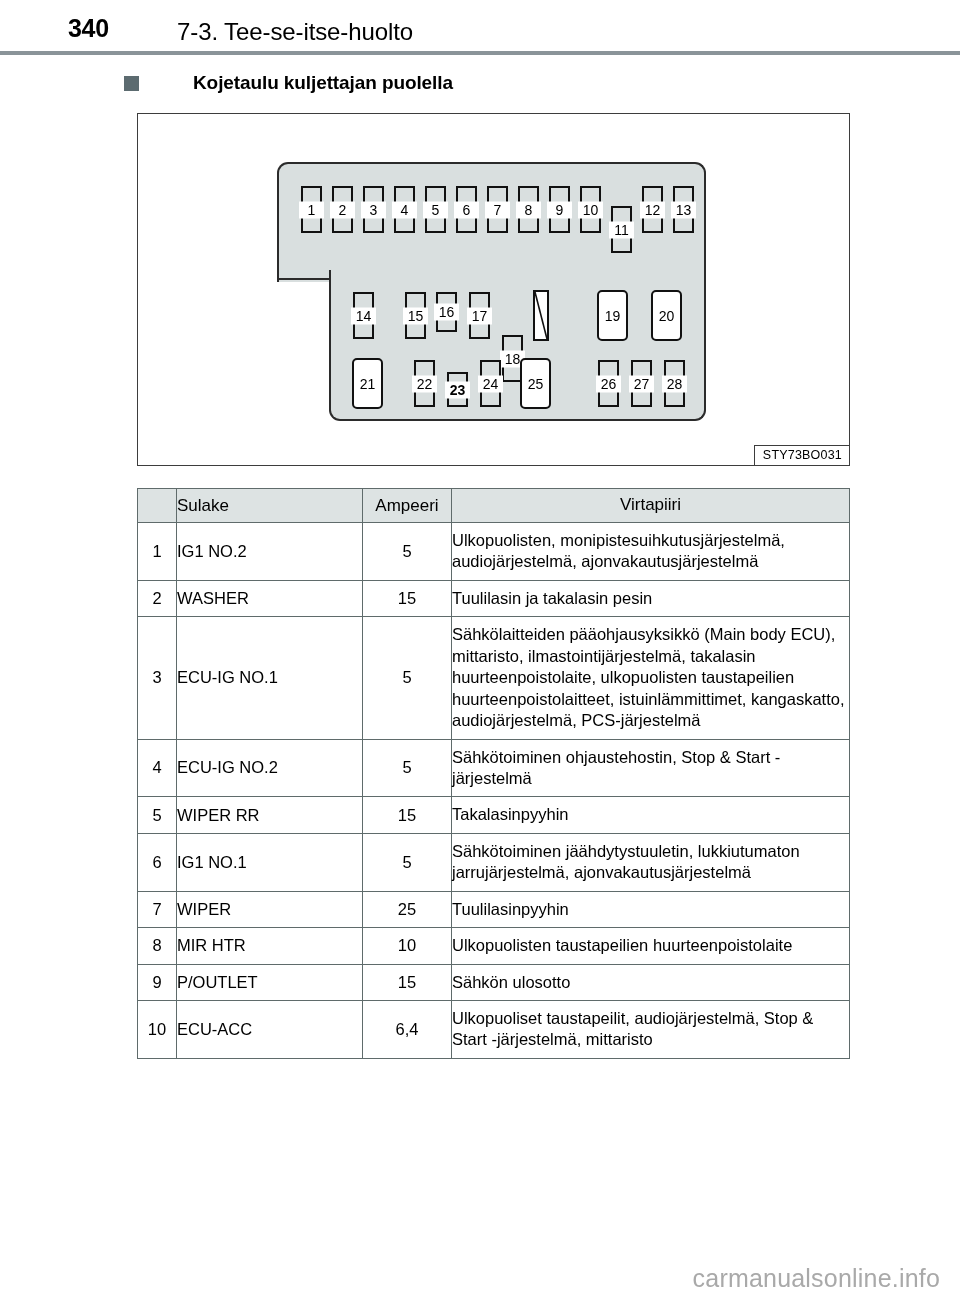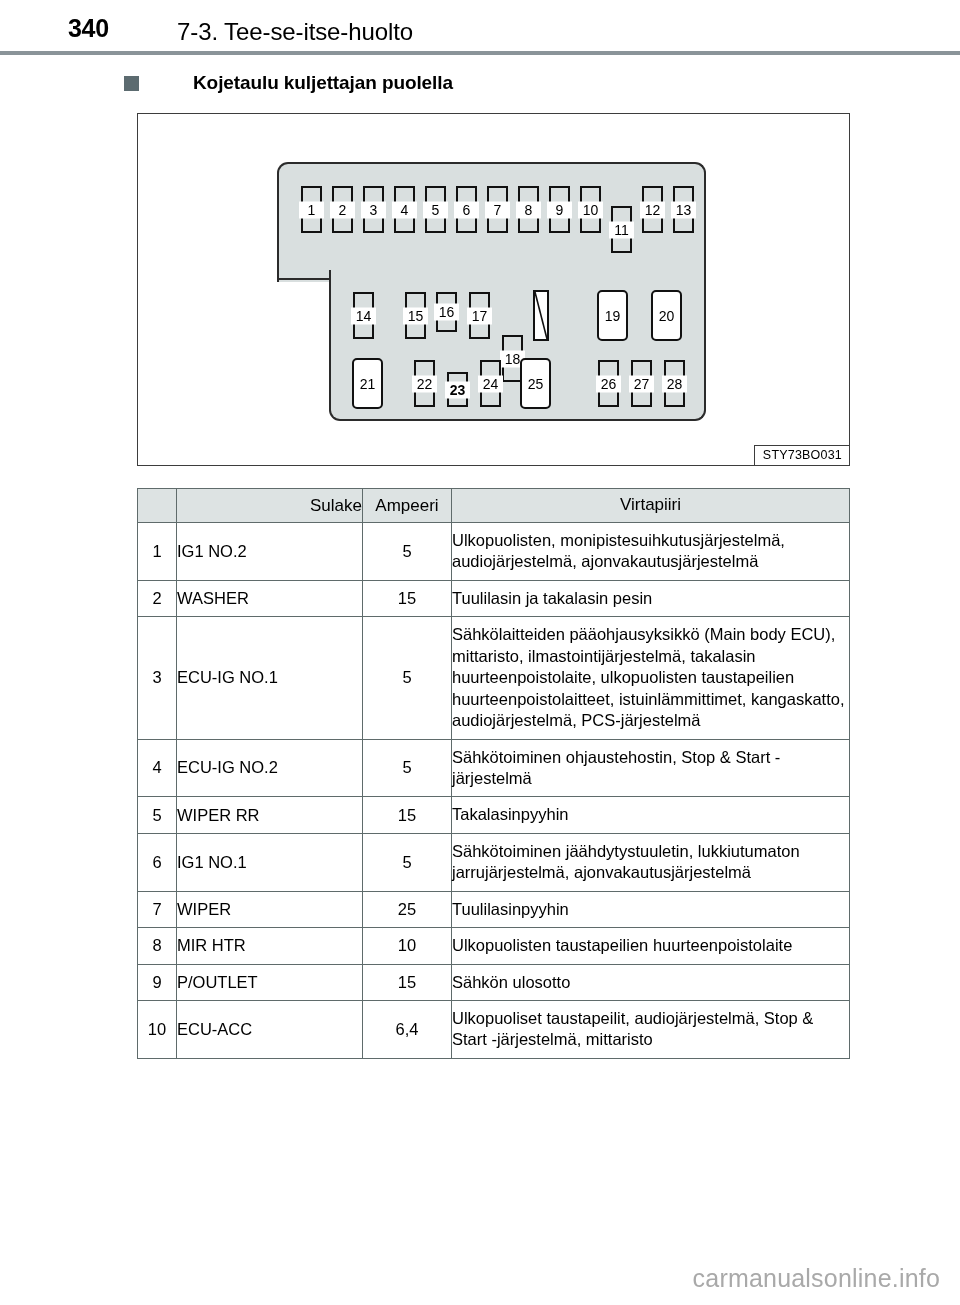--- a/index.html
+++ b/index.html
@@ -364,21 +364,21 @@
     </div>
   </div>
 
   <div class="figure-code">STY73BO031</div>
 </div>
 
 <table class="fuse-table">
   <thead>
     <tr>
       <th class="c-no"></th>
-      <th class="c-name" style="text-align:right;padding-left:0;">Sulake</th>
+      <th class="c-name" style="text-align:left;padding-left:0;">Sulake</th>
       <th class="c-amp">Ampeeri</th>
       <th class="c-desc" style="text-align:center;">Virtapiiri</th>
     </tr>
   </thead>
   <tbody>
     <tr>
       <td class="c-no">1</td>
       <td class="c-name">IG1 NO.2</td>
       <td class="c-amp">5</td>
       <td class="c-desc">Ulkopuolisten, monipistesuihkutusjärjestelmä, audiojärjestelmä, ajonvakautusjärjestelmä</td>

